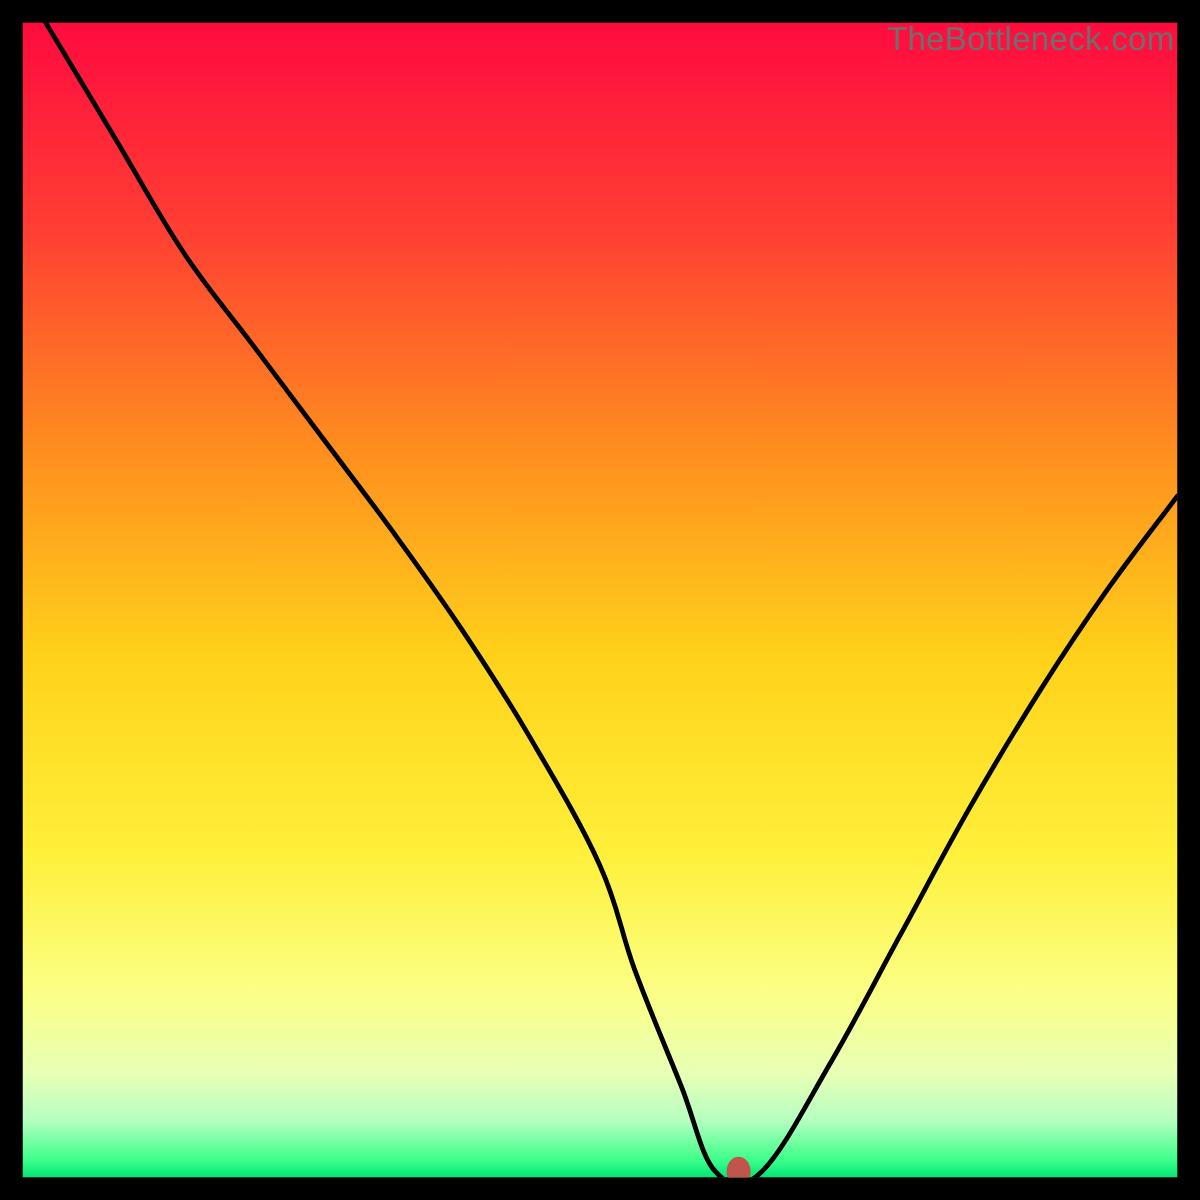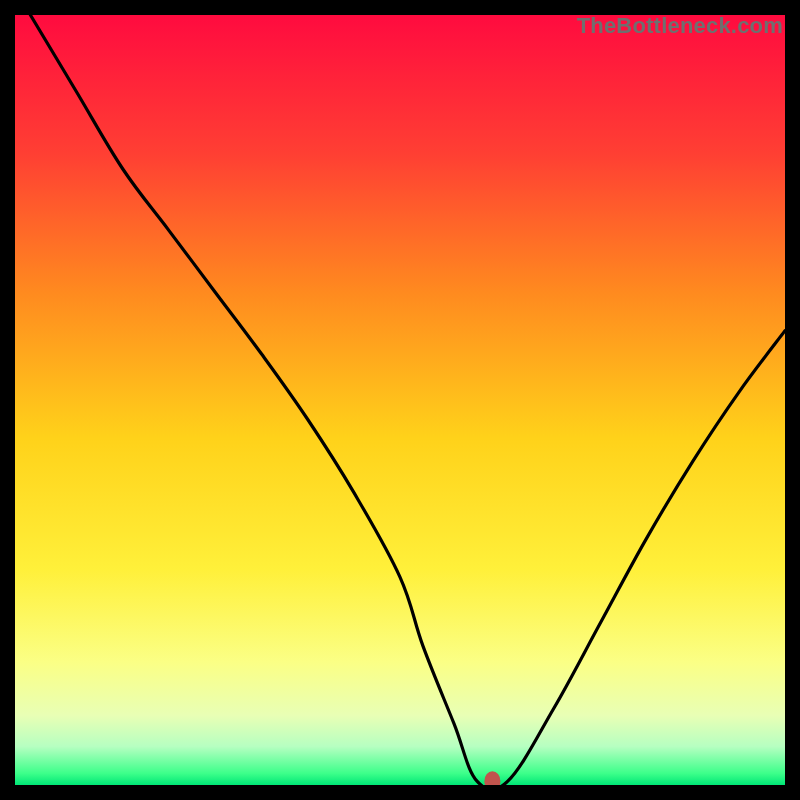--- a/index.html
+++ b/index.html
@@ -25,21 +25,21 @@
     top: 0;
     width: 770px;
     height: 770px;
   }
   .watermark {
     position: absolute;
     top: -2px;
     right: 2px;
     color: #6f6f6f;
     font-size: 22px;
-    font-weight: 700;
+    font-weight: 400;
     letter-spacing: 0.2px;
     z-index: 10;
   }
   svg { display: block; }
 </style>
 </head>
 <body>
 
 <div class="frame">
   <div class="watermark">TheBottleneck.com</div>

